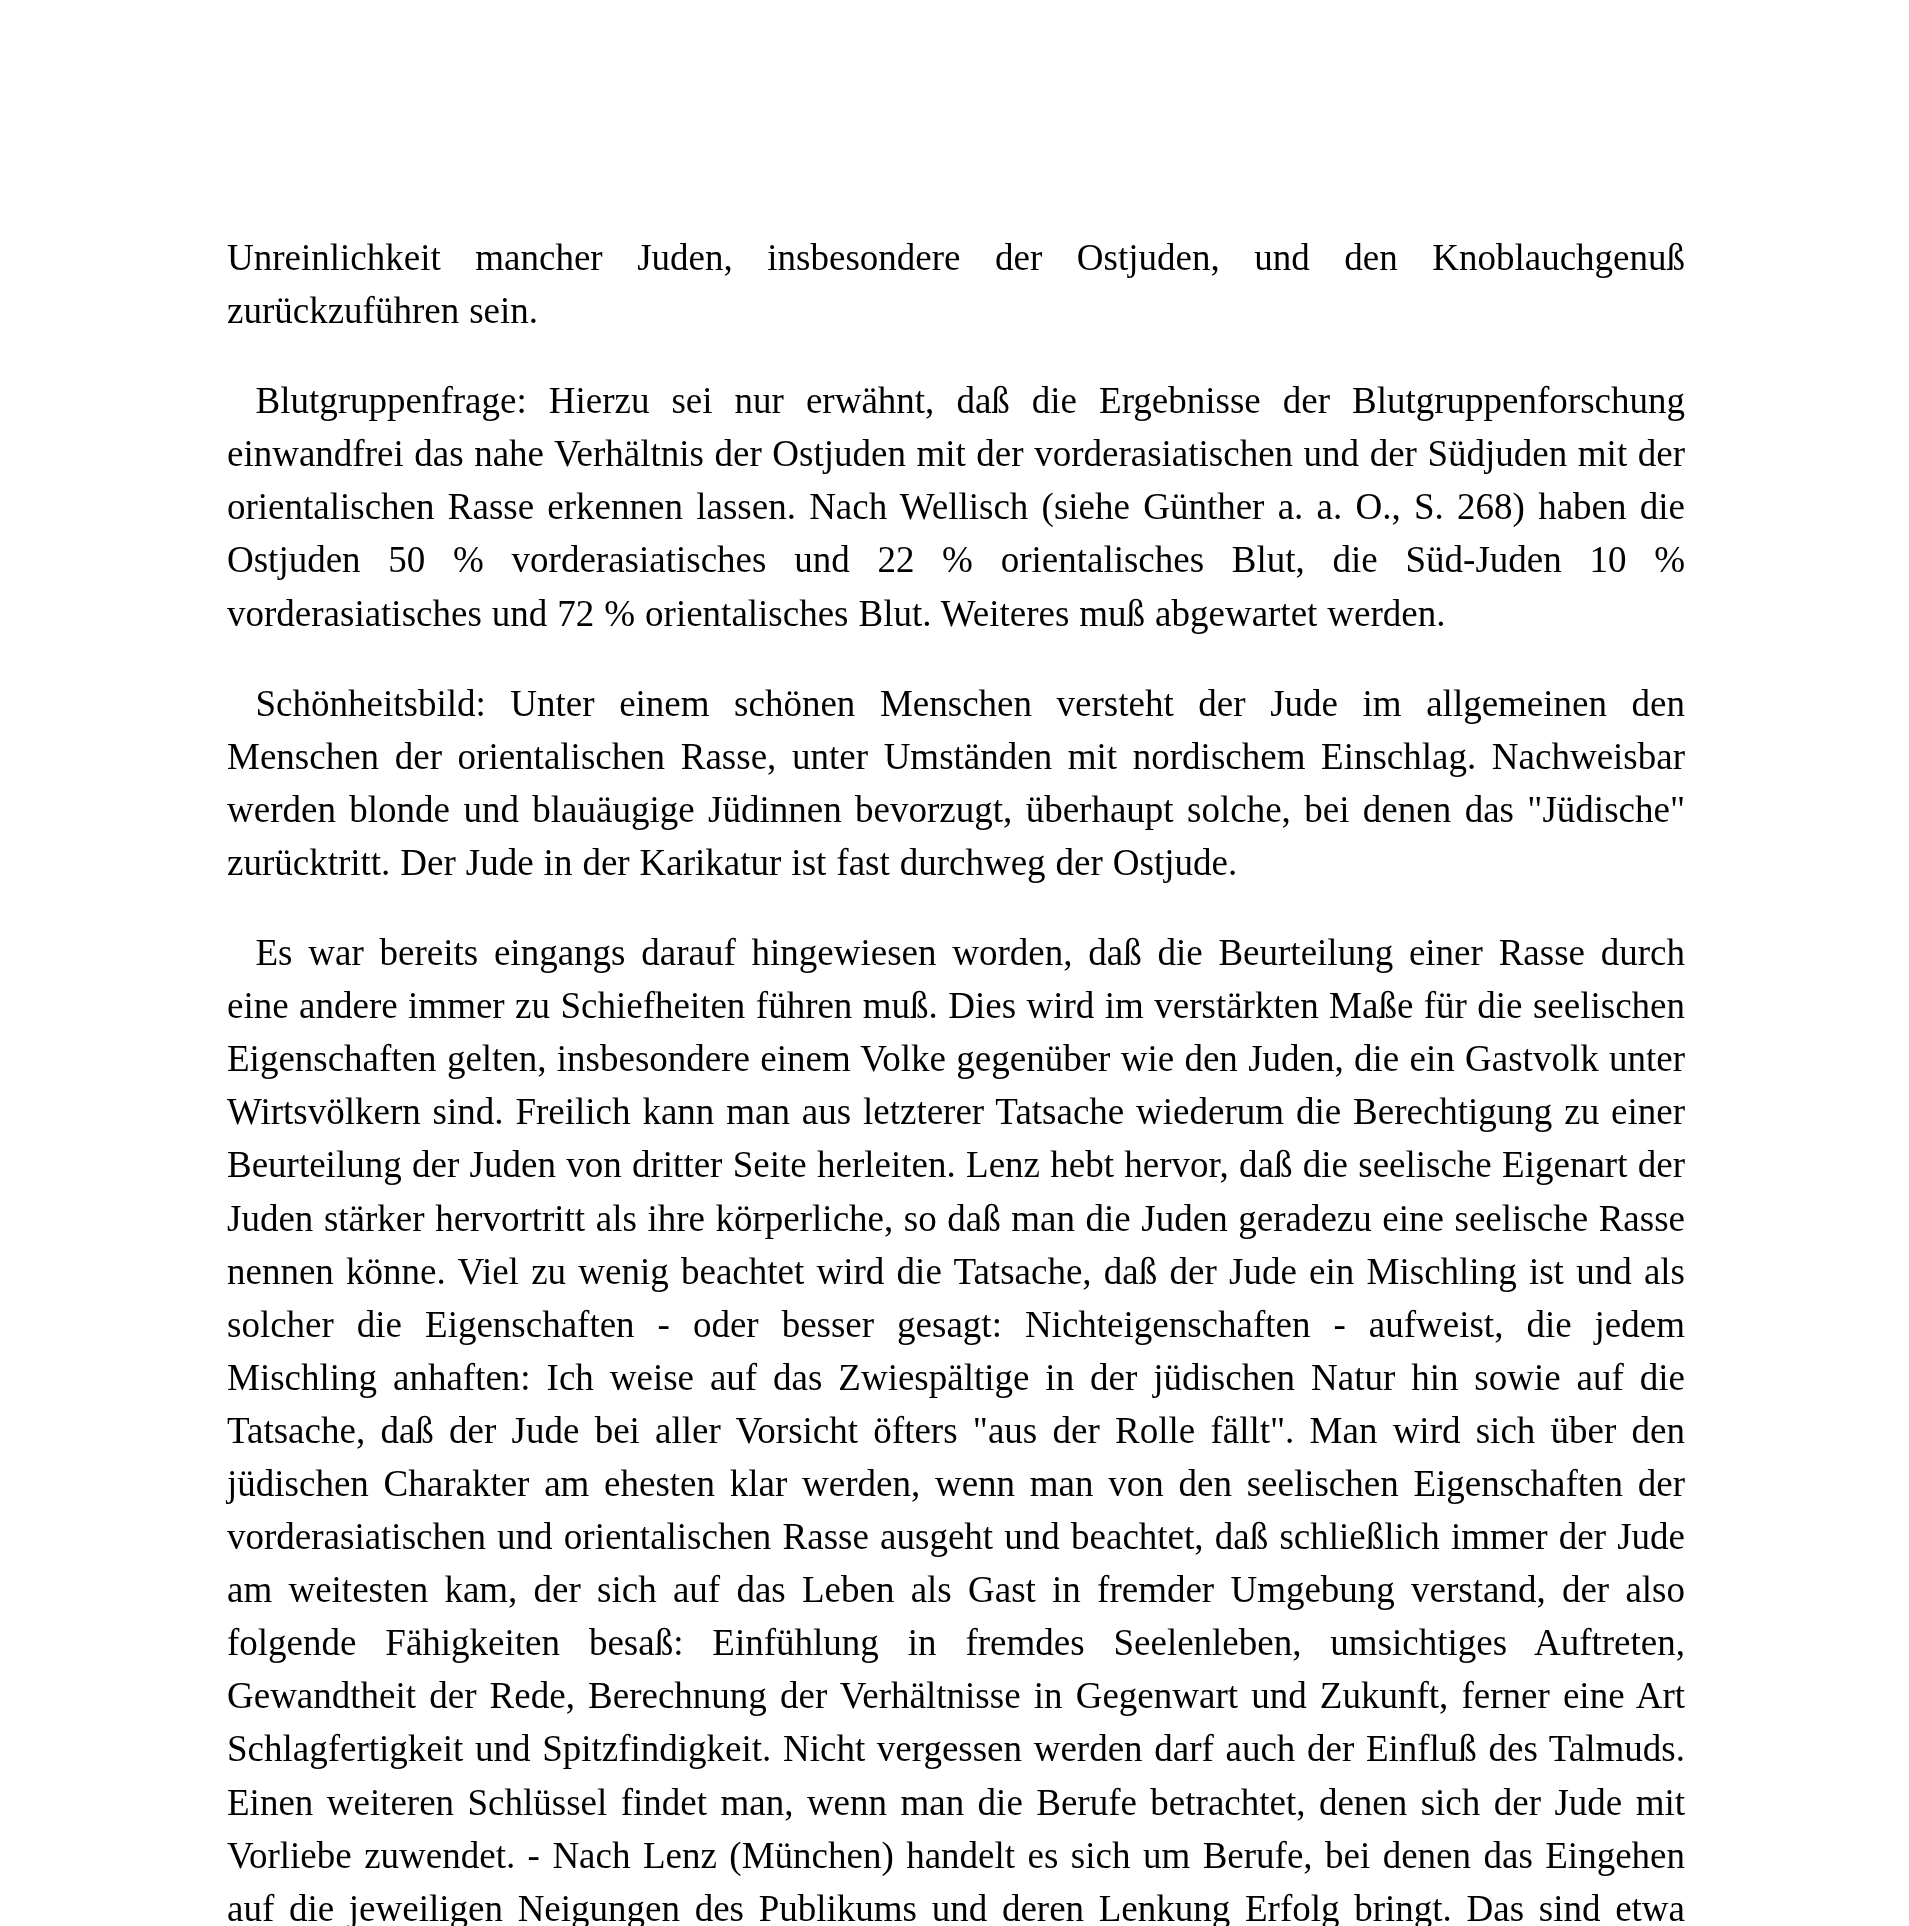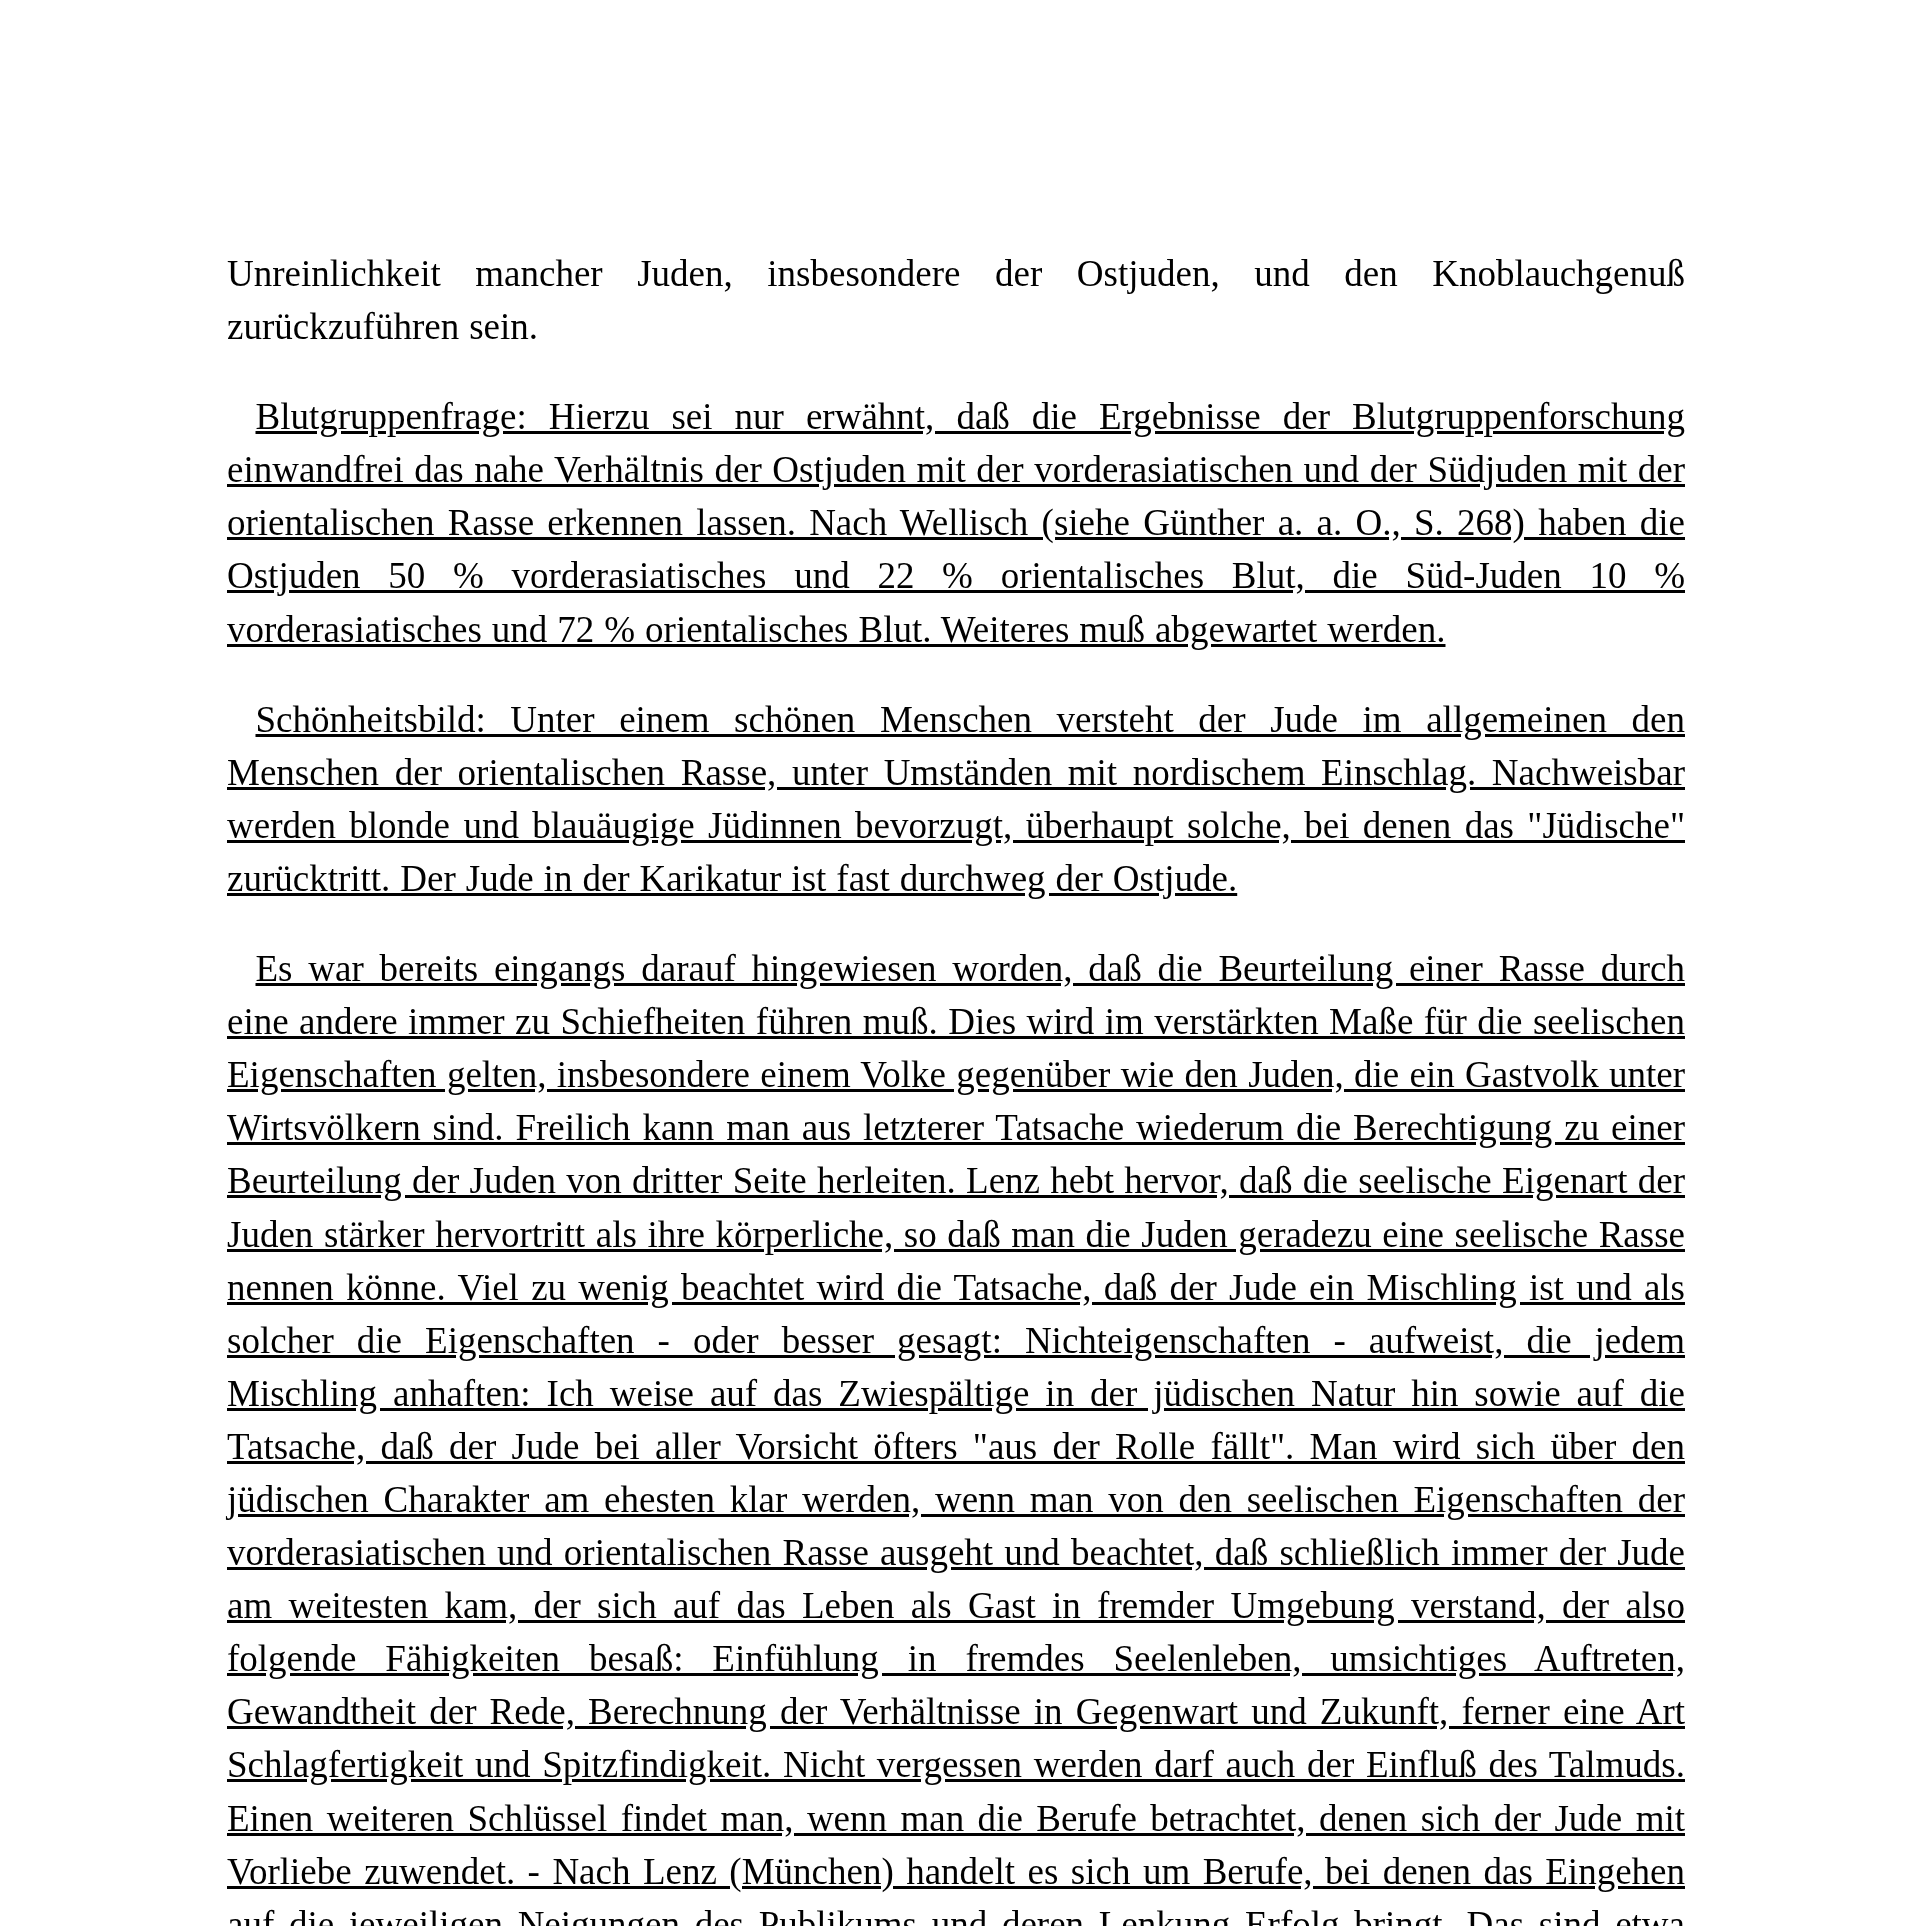--- a/index.html
+++ b/index.html
@@ -19,32 +19,31 @@
     box-sizing: border-box;
     overflow: hidden;
   }
   .text-block {
     position: absolute;
     left: 227px;
     top: 231px;
     width: 1458px;
   }
   p.para {
-    margin: 16px 0 37px 0;
+    margin: 0 0 37px 0;
     font-size: 37px;
     line-height: 1.435;
     text-align: justify;
     text-justify: inter-word;
     hyphens: none;
     -webkit-hyphens: none;
     word-spacing: 0.02em;
   }
   p.para.indent {
     text-indent: 28.5px;
-    text-decoration: underline;
   }
   p.para:last-child {
     margin-bottom: 0;
   }
 </style>
 </head>
 <body>
 
 <div class="page">
 

